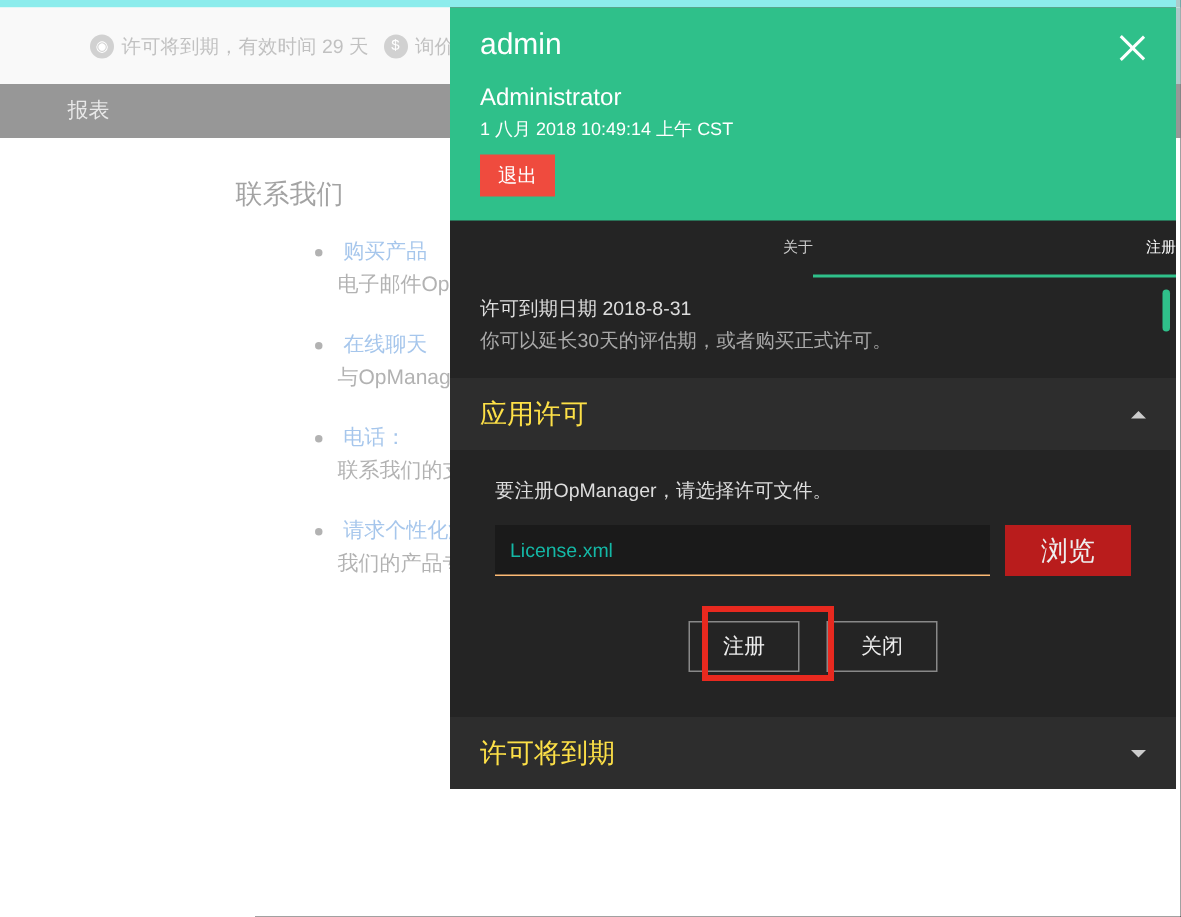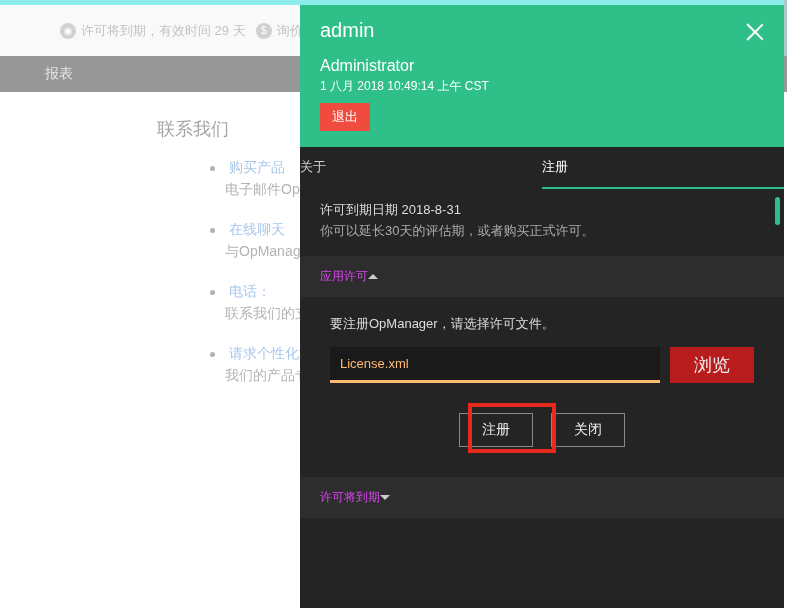--- a/index.html
+++ b/index.html
@@ -10,43 +10,43 @@
 .badge-icon{width:16px;height:16px;border-radius:50%;background:#999;display:inline-flex;align-items:center;justify-content:center;color:#fff;font-size:10px}
 .navbar{height:36px;background:#1a1a1a;color:#ccc;display:flex;align-items:center;padding:0 45px;font-size:14px}
 .content{padding:25px 45px;color:#333}
 .content h2{font-size:18px;font-weight:normal;margin-bottom:18px;color:#333;margin-left:112px}
 .content ul{list-style:none;margin-left:180px}
 .content li{margin-bottom:22px;font-size:14px;color:#555}
 .content li::before{content:"";display:inline-block;width:5px;height:5px;background:#555;border-radius:50%;margin-right:10px;vertical-align:middle;margin-left:-15px}
 .content .link{color:#3b82d4}
 .content .sub{color:#555;margin-top:4px}
 .overlay{position:absolute;top:0;left:0;right:0;bottom:0;background:rgba(255,255,255,.55);pointer-events:none}
-.panel{position:absolute;top:5px;right:3px;width:484px;height:603px;background:#242424;display:flex;flex-direction:column}
+.panel{position:absolute;top:5px;right:3px;width:484px;height:520px;background:#242424;display:flex;flex-direction:column}
 .panel-head{background:#2fc08a;padding:14px 20px 16px;position:relative;color:#fff}
 .panel-head .user{font-size:20px}
 .panel-head .role{font-size:16px;margin-top:15px}
 .panel-head .ts{font-size:12px;margin-top:3px}
 .logout{display:inline-block;background:#ef4b3e;color:#ffffff;padding:5px 12px;font-size:13px;margin-top:8px;cursor:pointer}
 .close-x{position:absolute;top:16px;right:18px;width:22px;height:22px;cursor:pointer}
 .close-x::before,.close-x::after{content:"";position:absolute;left:10px;top:0;width:1.5px;height:22px;background:#fff}
 .close-x::before{transform:rotate(45deg)}
 .close-x::after{transform:rotate(-45deg)}
 .tabs{display:flex;background:#242424}
-.tab{flex:1;text-align:left;padding:11px 0;color:#ccc;font-size:13px;cursor:pointer}
+.tab{flex:1;text-align:right;padding:11px 0;color:#ccc;font-size:10px;cursor:pointer}
 .tab.active{border-bottom:2px solid #2fc08a;color:#fff}
 .info{padding:12px 20px;color:#ddd;font-size:13px;position:relative}
 .info .line2{color:#aaa;margin-top:3px}
 .scroll-ind{position:absolute;right:4px;top:8px;width:5px;height:28px;background:#2fc08a;border-radius:3px}
-.accordion{background:#2d2d2d;color:#d946ef;padding:12px 20px;font-size:12px;display:flex;align-items:center;cursor:pointer;margin-top:4px}
+.accordion{background:#2d2d2d;color:#fde047;padding:12px 20px;font-size:18px;display:flex;justify-content:space-between;align-items:center;cursor:pointer;margin-top:4px}
 .arrow-up{width:0;height:0;border-left:5px solid transparent;border-right:5px solid transparent;border-bottom:5px solid #ccc}
 .arrow-down{width:0;height:0;border-left:5px solid transparent;border-right:5px solid transparent;border-top:5px solid #ccc}
 .acc-body{padding:18px 30px 26px;color:#ddd;font-size:13px}
 .acc-body .hint{margin-bottom:14px}
 .file-row{display:flex;gap:10px;margin-bottom:30px}
-.file-input{flex:1;background:#1a1a1a;border:none;border-bottom:3px solid #fdba74;color:#fdba74;padding:9px 10px;font-size:13px;outline:none}
+.file-input{flex:1;background:#1a1a1a;border:none;border-bottom:1px solid #fdba74;color:#14b8a6;padding:9px 10px;font-size:13px;outline:none}
 .browse-btn{background:#b91c1c;color:#eee;border:none;padding:0 24px;font-size:18px;cursor:pointer}
 .btn-row{display:flex;justify-content:center;gap:18px}
 .btn{background:transparent;border:1px solid #888;color:#eee;padding:7px 22px;font-size:14px;cursor:pointer}
 .highlight{position:absolute;border:4px solid #e8291f;width:88px;height:50px;pointer-events:none}
 </style>
 </head>
 <body>
 
 <div class="topbar"></div>
 

